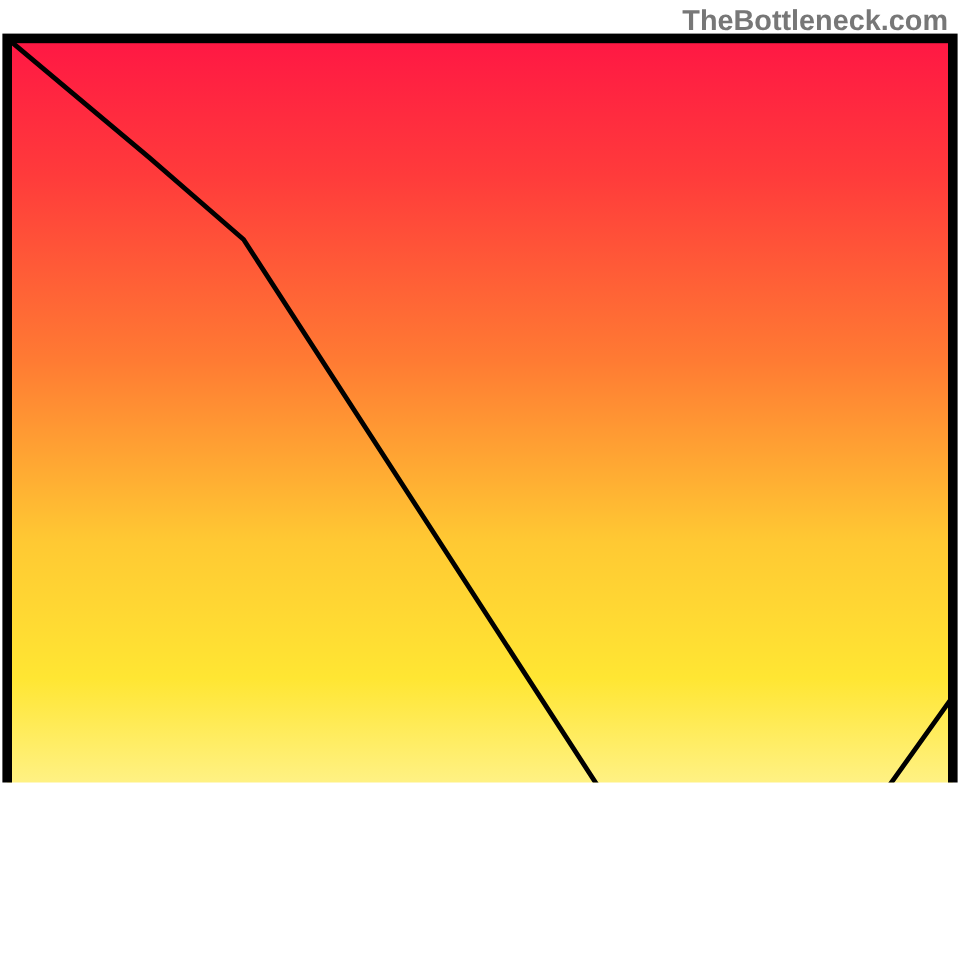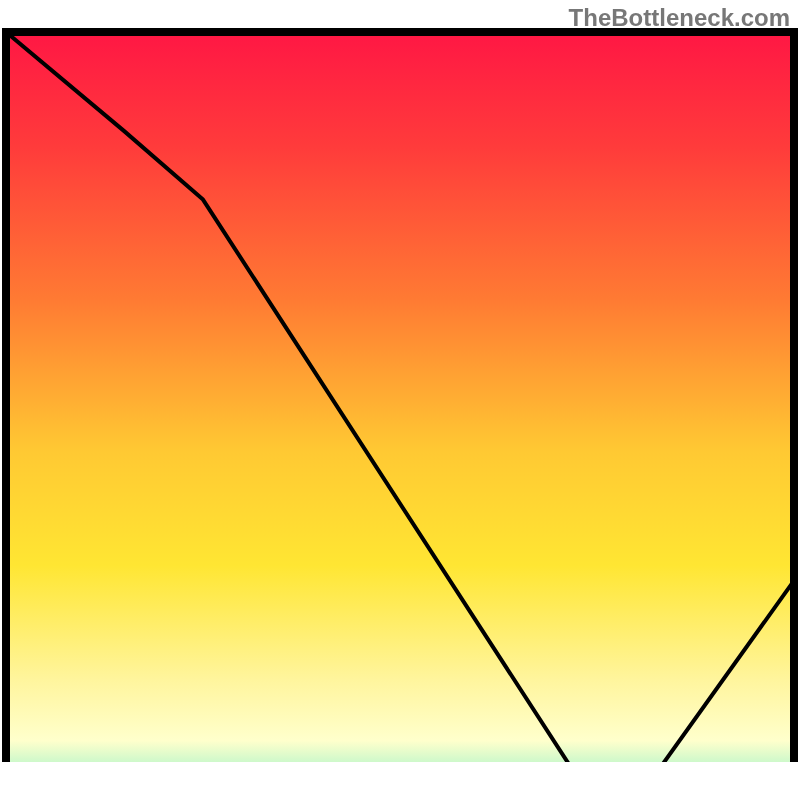--- a/index.html
+++ b/index.html
@@ -3,21 +3,21 @@
 <meta charset="utf-8">
 <style>
   body {
     margin: 0;
     padding: 0;
     background: #ffffff;
     font-family: Arial, Helvetica, sans-serif;
   }
   .container {
     width: 800px;
-    height: 762px;
+    height: 652px;
     position: relative;
   }
   .watermark {
     position: absolute;
     top: 4px;
     right: 10px;
     font-size: 24px;
     font-weight: bold;
     color: #777777;
     z-index: 10;

